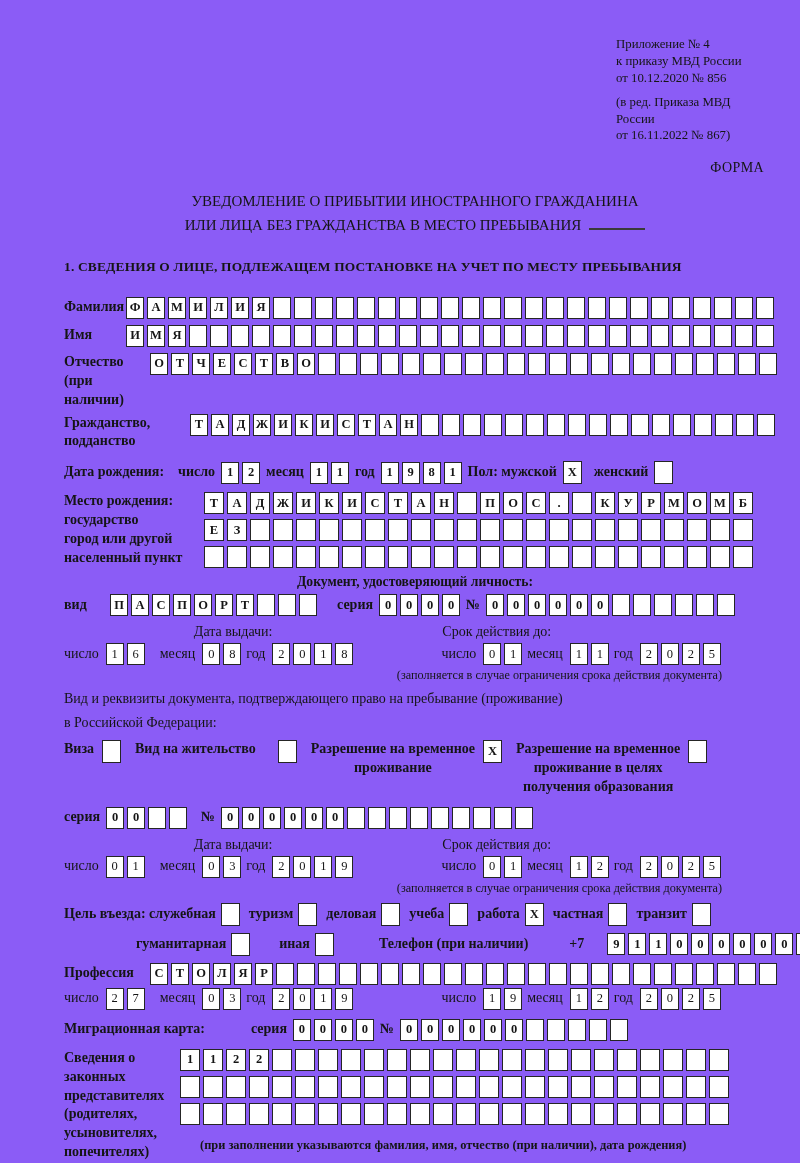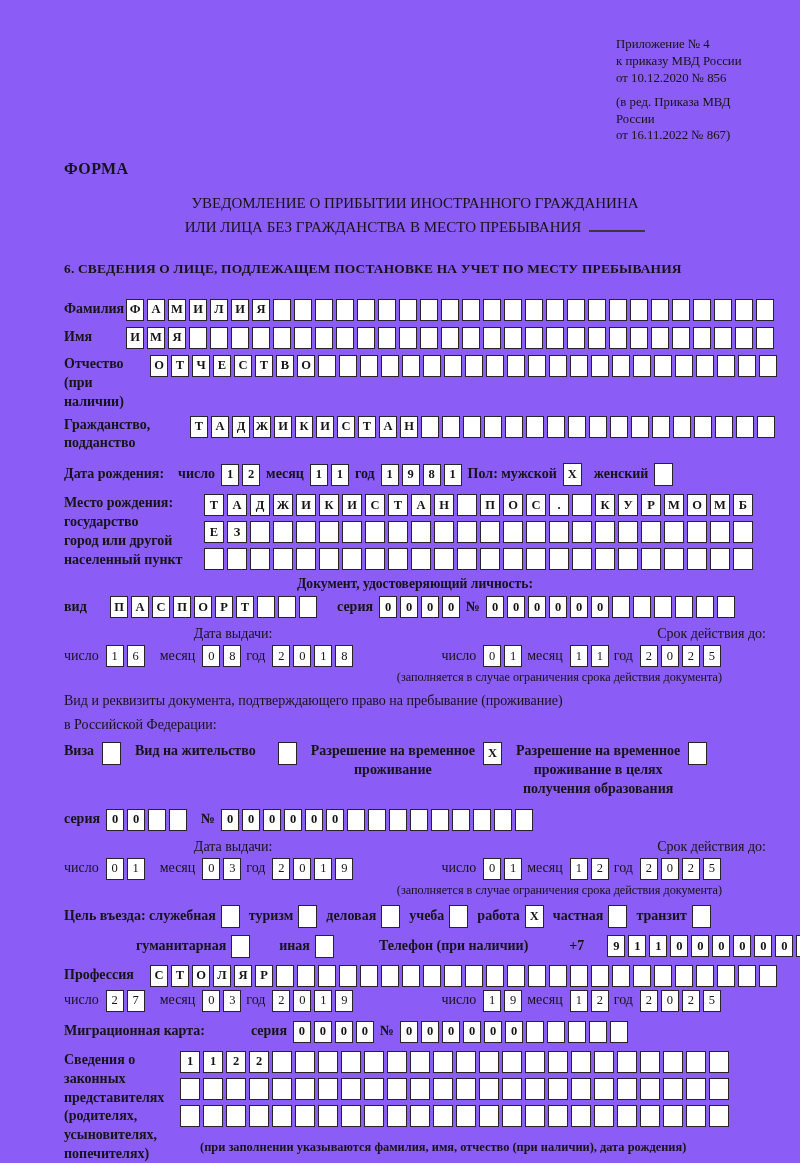--- a/index.html
+++ b/index.html
@@ -4,21 +4,21 @@
 <style>
   * { margin:0; padding:0; box-sizing:border-box; }
   html,body { background:#888; }
   .page {
     width:800px; height:1163px; background:#8b5cf6; margin:0 auto;
     font-family:"Liberation Serif", serif; color:#151515;
     padding:36px 34px 16px 64px; overflow:hidden; position:relative;
   }
   .appendix { margin-left:552px; font-size:12.8px; line-height:1.32; }
   .appendix .gap { margin-top:7px; }
-  .forma { font-weight:bold; font-size:16px; margin-top:16px; padding-right:2px; letter-spacing:.4px; }
+  .forma { text-align:right; font-weight:normal; font-size:14px; margin-top:16px; padding-right:2px; letter-spacing:.4px; }
   .title { text-align:center; font-weight:normal; font-size:15px; line-height:1.55; margin-top:14px; }
   .blank { display:inline-block; width:56px; border-bottom:2.2px solid #3a3a3a; height:13px; margin-left:8px; }
   .sec1 { font-weight:bold; font-size:13.4px; margin-top:22px; letter-spacing:.2px; }
 
   .row { display:flex; align-items:center; margin-top:6px;font-weight:bold; }
   .row.top { align-items:flex-start; }
   .lbl { font-size:14px; line-height:1.35; flex:none; }
   .ml { white-space:pre-line; }
 
   .cells { display:flex; gap:3px; flex:none; }
@@ -36,21 +36,21 @@
   .w-pat { width:86px; }
   .w-cit { width:126px; }
   .w-bpl { width:140px; }
   .w-rep { width:116px; }
   .w-vid { width:40px; }
   .w-prof { width:86px; }
 
   .center-b { text-align:center; font-weight:bold; font-size:13.6px; }
   .dhead { display:flex; font-size:14px; margin-top:8px; }
   .dhead .h1 { width:345px; text-align:center; }
-  .dhead .h2 { width:330px; text-align:right; margin-left:40px; }
+  .dhead .h2 { width:330px; text-align:left; margin-left:40px; }
   .dates { display:flex; align-items:center; margin-top:3px; }
   .dgroup { display:flex; align-items:center; gap:5px; }
   .dgroup .lbl { margin-right:2px; }
   .note { font-size:12.2px; text-align:right; padding-right:44px; margin-top:3px; }
 
   .chkitem { display:flex; align-items:flex-start; gap:8px; }
   .chkitem .lbl { text-align:center; }
   .pair { display:flex; align-items:center; gap:5px; }
 
   .reps-note { font-size:12.4px; margin-top:8px; margin-left:20px; }
@@ -68,21 +68,21 @@
     <div>от 16.11.2022 № 867)</div>
   </div>
 
   <div class="forma">ФОРМА</div>
 
   <div class="title">
     <div>УВЕДОМЛЕНИЕ О ПРИБЫТИИ ИНОСТРАННОГО ГРАЖДАНИНА</div>
     <div><span>ИЛИ ЛИЦА БЕЗ ГРАЖДАНСТВА В МЕСТО ПРЕБЫВАНИЯ</span><span class="blank"></span></div>
   </div>
 
-  <div class="sec1">6. СВЕДЕНИЯ О ЛИЦЕ, ПОДЛЕЖАЩЕМ ПОСТАНОВКЕ НА УЧЕТ ПО МЕСТУ ПРЕБЫВАНИЯ</div>
+  <div class="sec1">1. СВЕДЕНИЯ О ЛИЦЕ, ПОДЛЕЖАЩЕМ ПОСТАНОВКЕ НА УЧЕТ ПО МЕСТУ ПРЕБЫВАНИЯ</div>
 
   <div class="row" style="margin-top:22px;">
     <span class="lbl w-sur">Фамилия</span>
     <span class="cells">
         <span class="cell">Ф</span>
         <span class="cell">А</span>
         <span class="cell">М</span>
         <span class="cell">И</span>
         <span class="cell">Л</span>
         <span class="cell">И</span>

